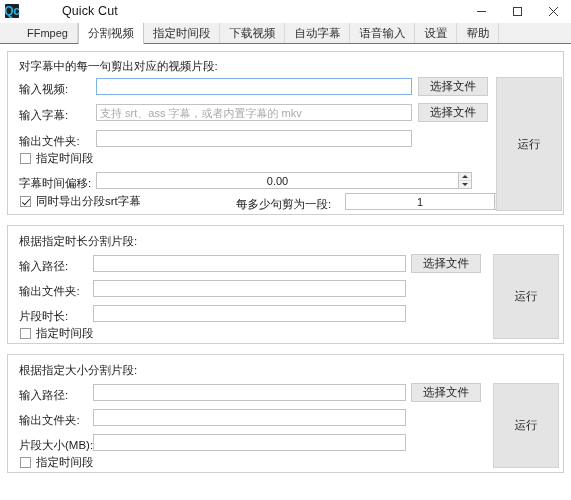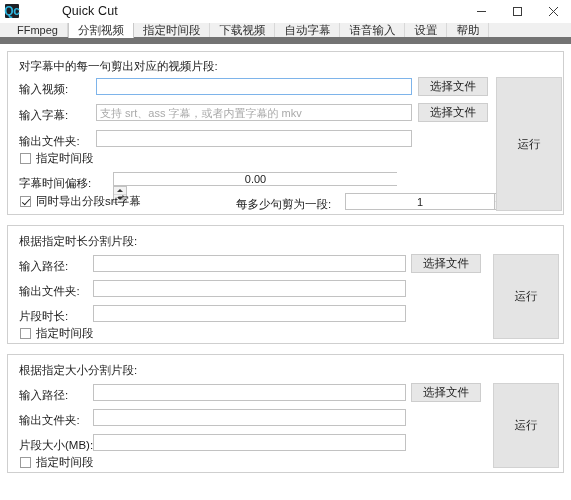--- a/index.html
+++ b/index.html
@@ -68,22 +68,22 @@
     color: #3c3c3c;
   }
   .wbtn svg { display: block; }
 
   
   .tabbar {
     height: 21px;
     background: #f0f0f0;
     display: flex;
     align-items: stretch;
-    border-bottom: 7px solid #737373;
-    padding-left: 8px;
+    border-bottom: 1px solid #737373;
+    padding-left: 18px;
     box-sizing: border-box;
   }
   .tab {
     padding: 0 9px;
     display: flex;
     align-items: center;
     font-size: 11.5px;
     color: #2e2e2e;
     border-right: 1px solid #d8d8d8;
     background: transparent;
@@ -339,21 +339,21 @@
 
     <div class="row-label" style="left:11px; top:82px;">输出文件夹:</div>
     <input class="field" style="left: 88px; top: 78px; width: 316px;" type="text" value="">
 
     <div class="checkrow" style="left:12px; top:99px;">
       <span class="checkbox"></span>
       <span class="lbl">指定时间段</span>
     </div>
 
     <div class="row-label" style="left:11px; top:124px;">字幕时间偏移:</div>
-    <div class="spin-wrap" style="left:105px; top:120px; width:284px;flex-direction:column;">
+    <div class="spin-wrap" style="left:88px; top:120px; width:376px;">
       <input class="field center" type="text" value="0.00" style="">
       <div class="spin-btns">
         <div class="up">
             <i></i>
           </div>
         <div class="dn">
             <i></i>
           </div>
       </div>
     </div>

